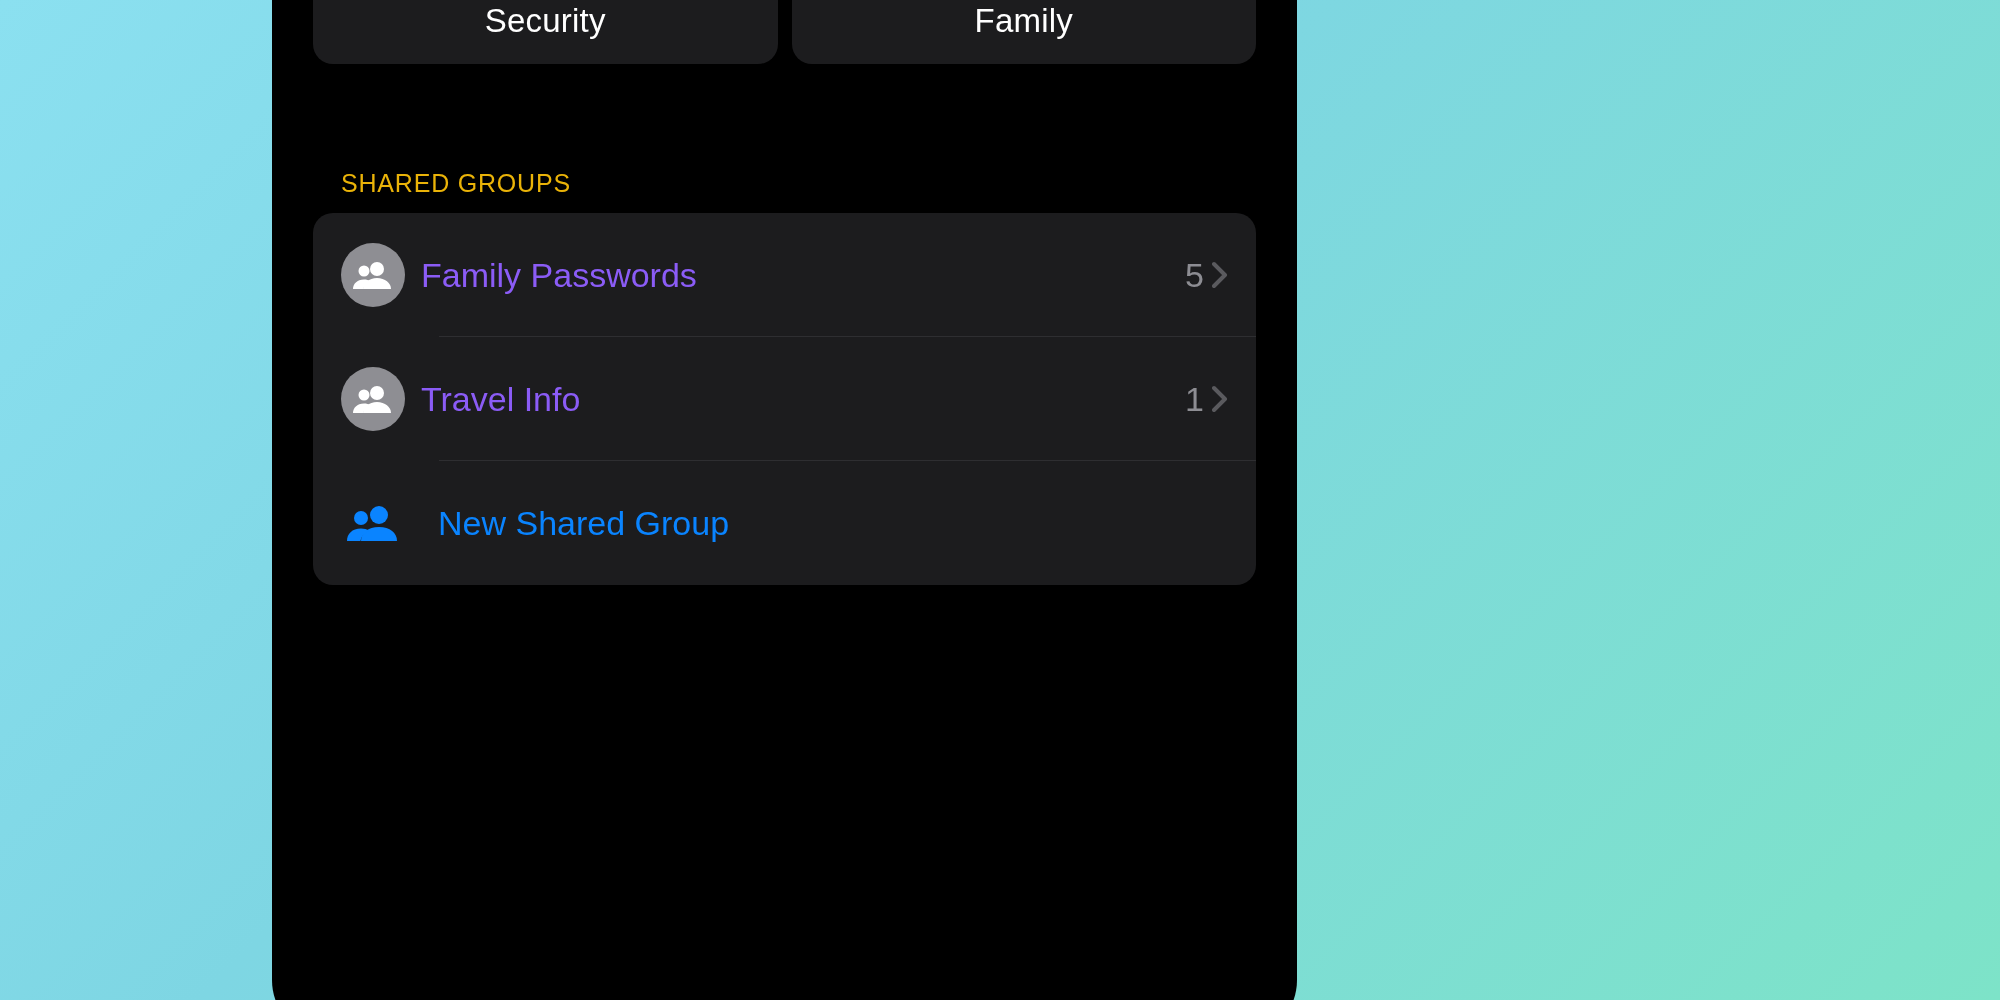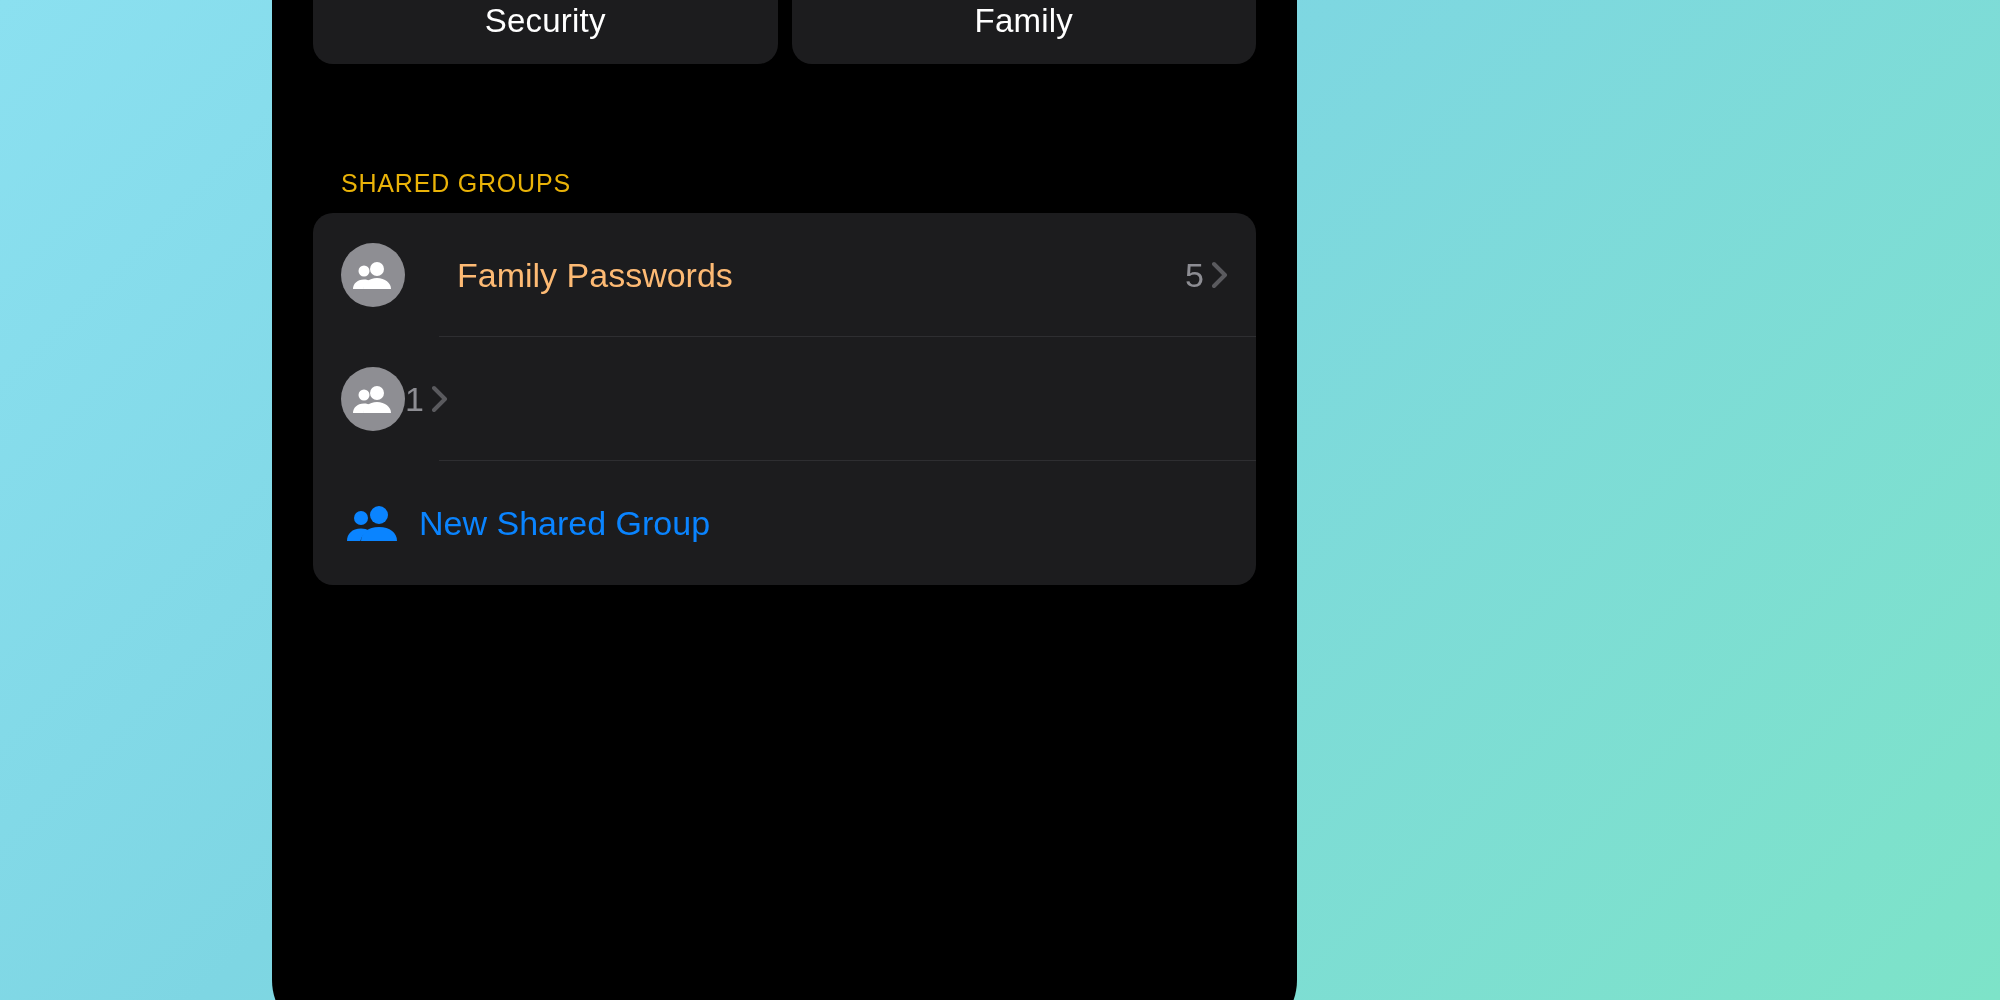--- a/index.html
+++ b/index.html
@@ -88,24 +88,24 @@
       width: 64px;
       height: 64px;
       border-radius: 50%;
       background: #8e8e93;
       display: flex;
       align-items: center;
       justify-content: center;
       flex-shrink: 0;
     }
     .group-label {
-      color: #fdba74;
+      color: #8b5cf6;
       font-size: 34px;
       font-weight: 400;
-      margin-left: 52px;
+      margin-left: 16px;
       flex: 1;
     }
     .group-count {
       color: #8d8d93;
       font-size: 34px;
       font-weight: 400;
       margin-right: 8px;
     }
     .chevron {
       color: #5a5a5e;
@@ -122,21 +122,21 @@
       width: 64px;
       display: flex;
       align-items: center;
       justify-content: center;
       flex-shrink: 0;
     }
     .new-group-label {
       color: #0a84ff;
       font-size: 34px;
       font-weight: 400;
-      margin-left: 14px;
+      margin-left: 33px;
     }
     svg { display: block; }
   </style>
 </head>
 <body>
 
 <div class="phone-frame">
   <div class="phone-screen">
     <div class="content">
 
@@ -176,20 +176,21 @@
 
         <div class="group-row">
           <div class="group-icon-circle">
             <svg width="40" height="28" viewBox="0 0 40 28">
               <circle cx="24" cy="8" r="7" fill="#fff"></circle>
               <circle cx="11" cy="10" r="5.5" fill="#fff"></circle>
               <path d="M10 28 C10 22 16 17 24 17 C32 17 38 22 38 28 Z" fill="#fff"></path>
               <path d="M0 28 C0 23 4 18.5 11 18.5 C13.5 18.5 15.7 19.1 17.3 20.1 C13.5 21.8 11 24.6 10.2 28 Z" fill="#fff"></path>
             </svg>
           </div>
+          <div class="group-label">Travel Info</div>
           <div class="group-count">1</div>
           <div class="chevron">
             <svg width="16" height="28" viewBox="0 0 16 28">
                 <path d="M2 3 L13 14 L2 25" stroke="#5a5a5e" stroke-width="4" fill="none" stroke-linecap="round" stroke-linejoin="round"></path>
               </svg>
           </div>
           <div class="group-row-sep"></div>
         </div>
 
         <div class="new-group-row">

